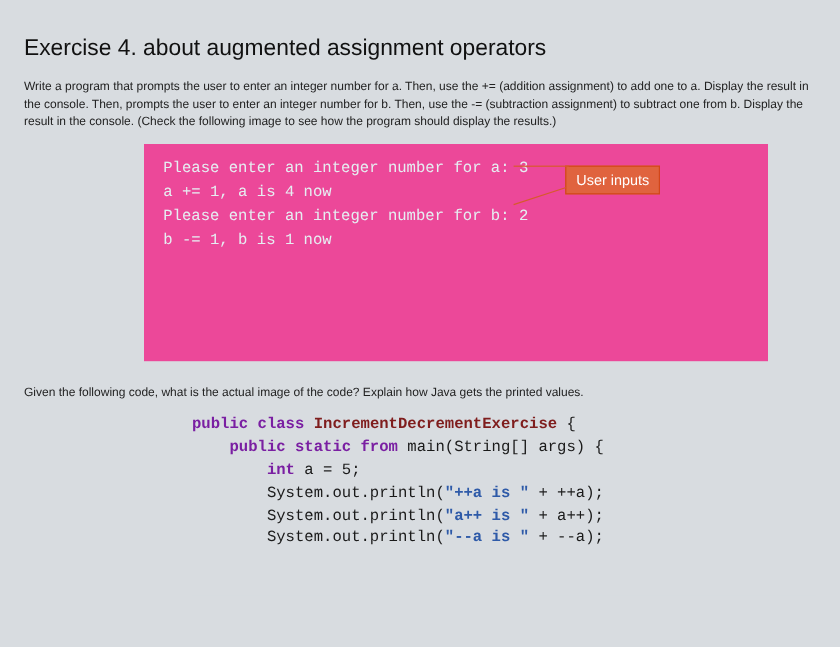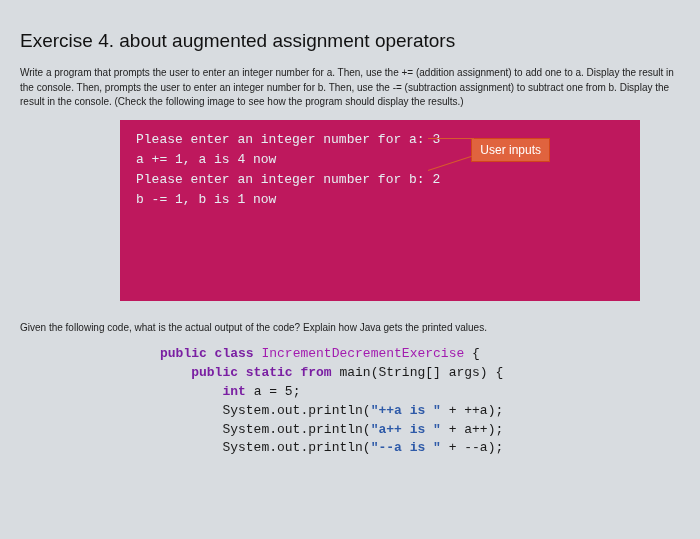--- a/index.html
+++ b/index.html
@@ -21,21 +21,21 @@
     margin: 20px 0 14px 0;
     color: #111;
   }
   .body-text {
     font-size: 10px;
     line-height: 1.45;
     color: #222;
     margin: 0 0 10px 0;
   }
   .console {
-    background: #be185d;
+    background: #ec4899;
     color: #e6eef2;
     font-family: "Consolas", "Courier New", monospace;
     font-size: 13px;
     padding: 10px 16px;
     margin: 6px 40px 20px 100px;
     position: relative;
     line-height: 1.55;
     white-space: pre;
   }
   .user-inputs-badge {
@@ -58,21 +58,21 @@
   .arrow2 { top: 50px; left: 308px; width: 46px; transform: rotate(-18deg); transform-origin: left center;}
   .codeblock {
     background: #d8dce0;
     font-family: "Consolas", "Courier New", monospace;
     font-size: 13px;
     margin: 6px 0 0 140px;
     line-height: 1.45;
     white-space: pre;
   }
   .kw { color: #7a1fa2; font-weight: bold; text-align: right; }   
-  .cls { color: #a21caf; font-weight: normal; }  
+  .cls { color: #7f1d1d; font-weight: bold; }  
   .num { color: #1a1a1a; }
   .str { color: #2e5aa8; font-weight: bold; }  
   .fn { color: #1a1a1a; }
 </style>
 </head>
 <body>
 
 <div class="page">
 
   <h2 class="ex-title">Exercise 4. about augmented assignment operators</h2>
@@ -82,21 +82,21 @@
   <div class="console"><span>Please enter an integer number for a: 3</span>
 <span>a += 1, a is 4 now</span>
 <span>Please enter an integer number for b: 2</span>
 <span>b -= 1, b is 1 now</span>
     <div class="user-inputs-badge">User inputs</div>
     <div class="arrow-line arrow1"></div>
     <div class="arrow-line arrow2"></div>
   </div>
 
 
-  <p class="body-text">Given the following code, what is the actual output of the code? Explain how Java gets the printed values.</p>
+  <p class="body-text">Given the following code, what is the actual image of the code? Explain how Java gets the printed values.</p>
 
   <div class="codeblock"><span class="kw">public class </span><span class="cls">IncrementDecrementExercise</span><span> {</span>
 <span class="kw">    public static from </span><span class="fn">main(String[] args)</span><span> {</span>
 <span class="kw">        int </span><span>a = </span><span class="num">5</span><span>;</span>
 <span>        System.out.println(</span><span class="str">"++a is "</span><span> + ++a);</span>
 <span>        System.out.println(</span><span class="str">"a++ is "</span><span> + a++);</span>
 <span>        System.out.println(</span><span class="str">"--a is "</span><span> + --a);</span>
 
 
 </div>

